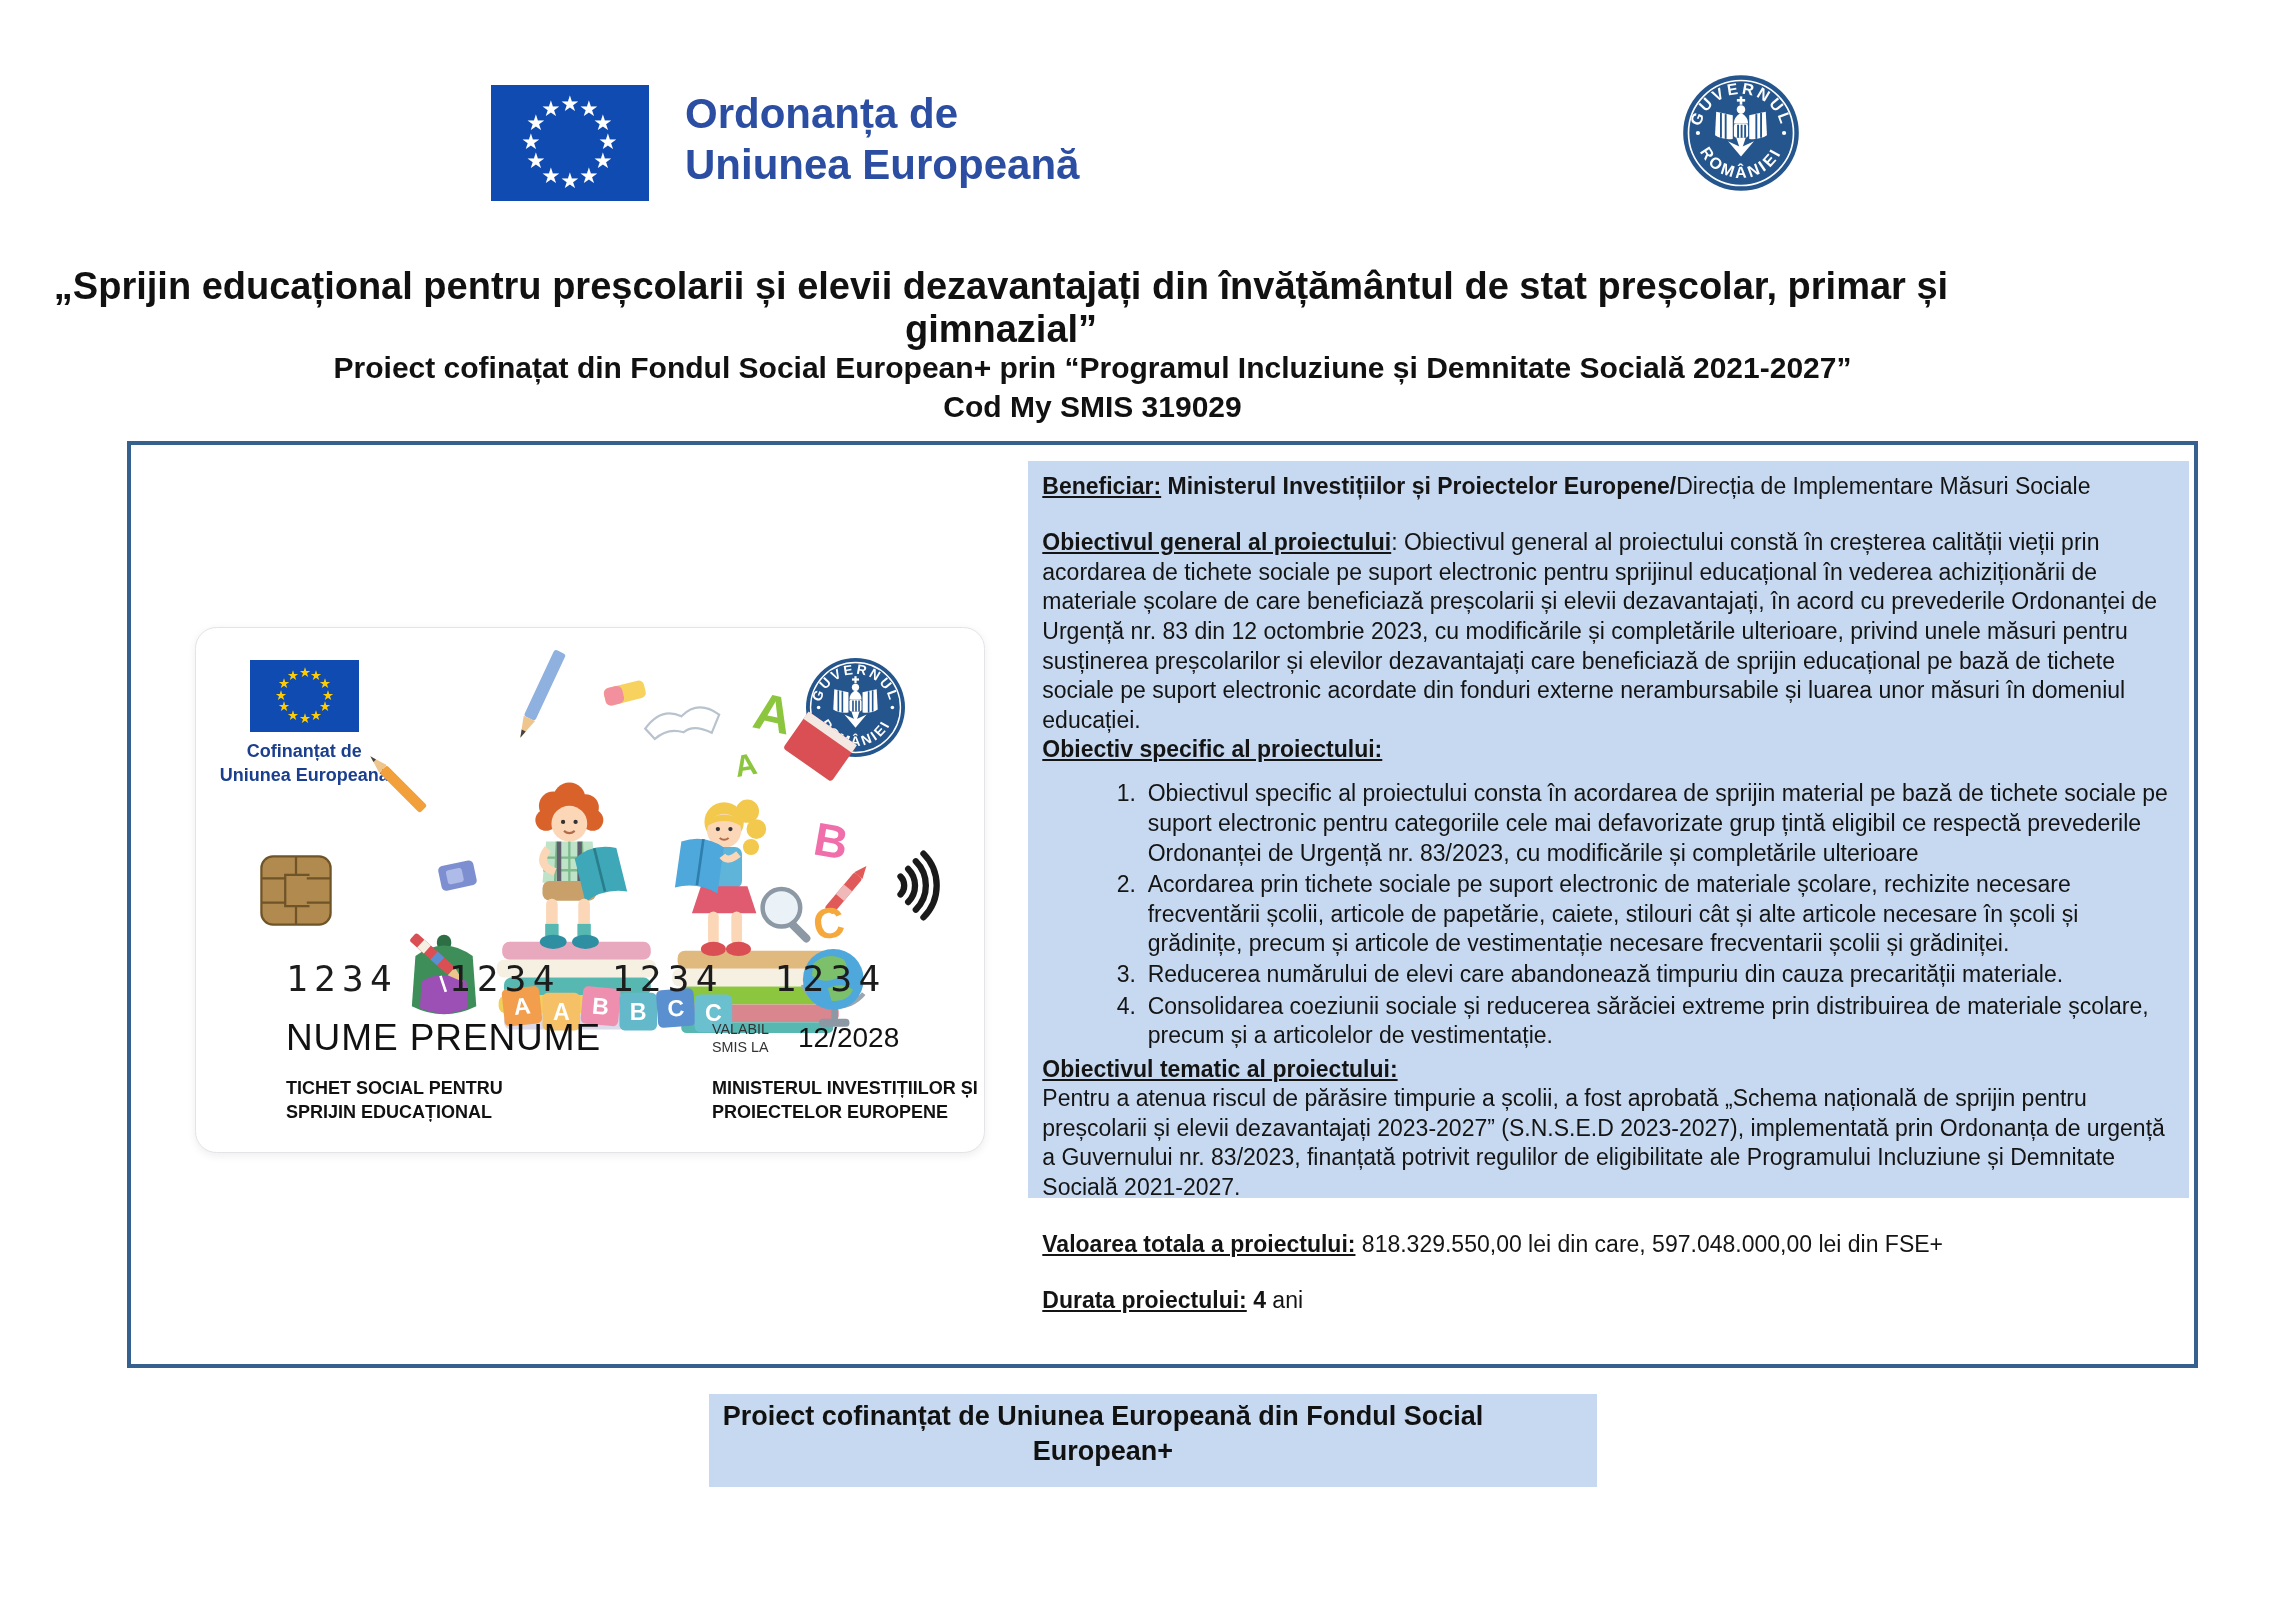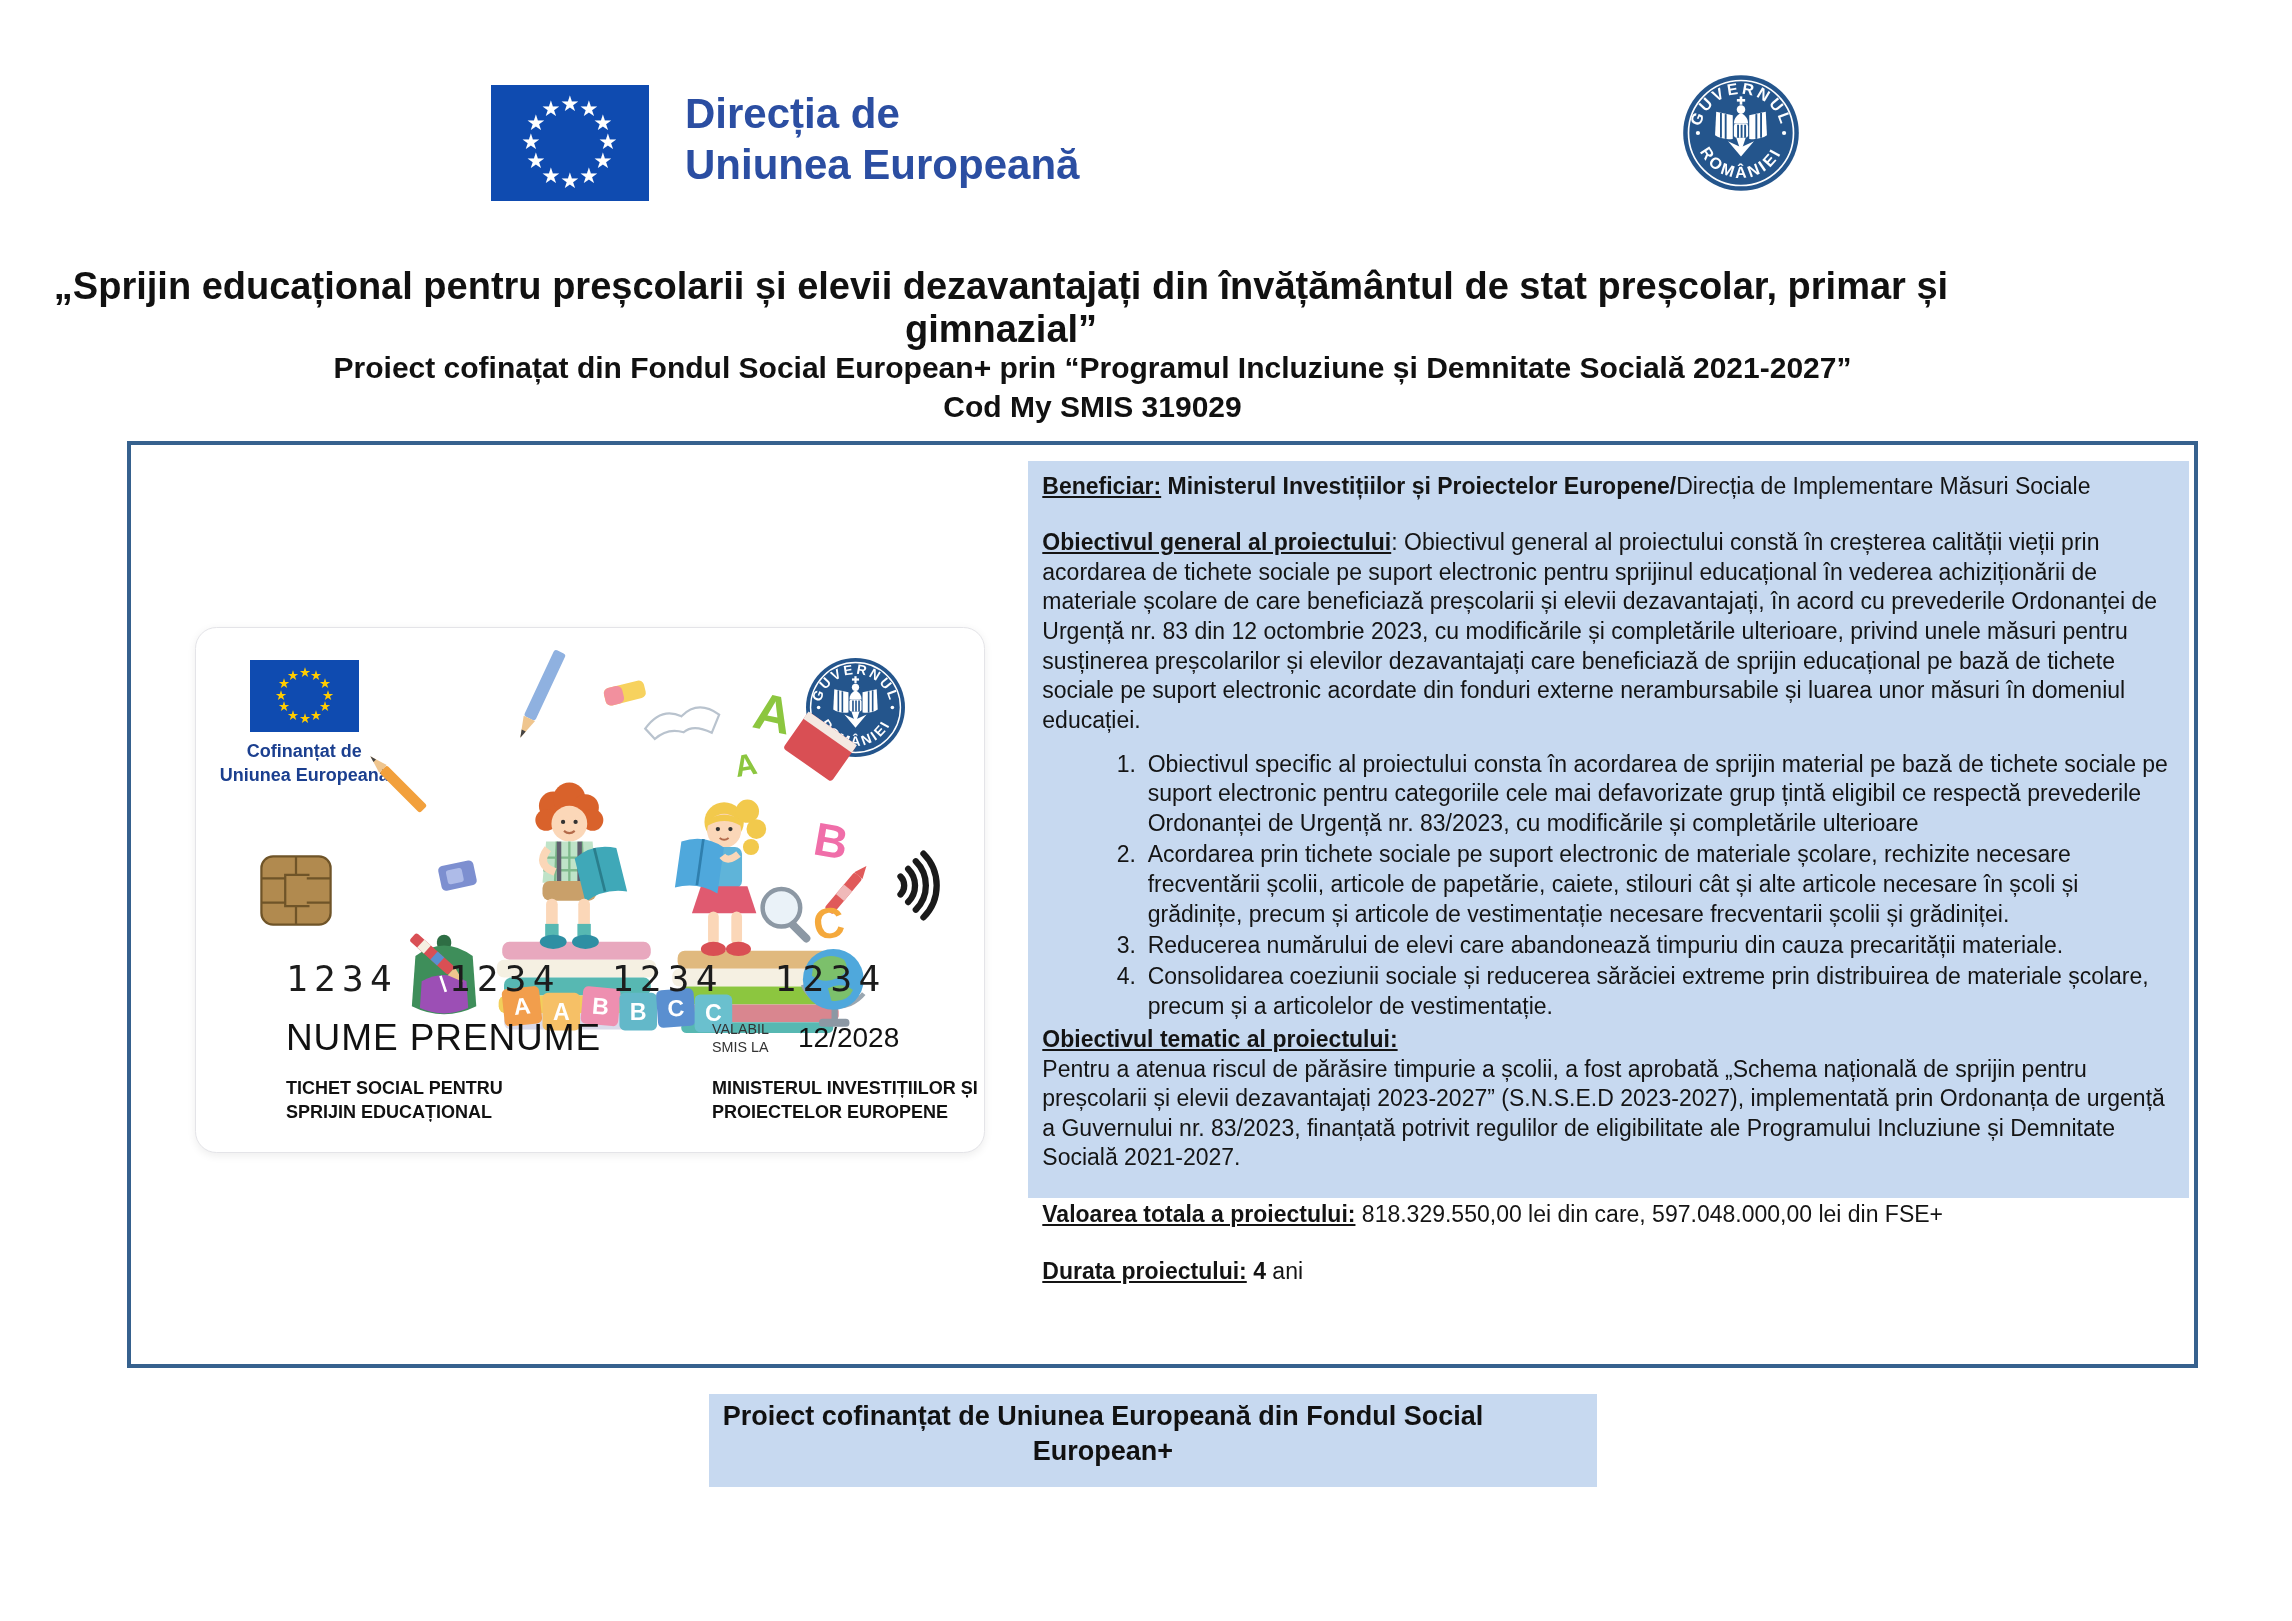--- a/index.html
+++ b/index.html
@@ -63,21 +63,21 @@
     <span class="star" style="left: 98px; top: 92px; font-size: 21.5px; color: rgb(255, 255, 255);">★</span>
     <span class="star" style="left: 79px; top: 97px; font-size: 21.5px; color: rgb(255, 255, 255);">★</span>
     <span class="star" style="left: 60px; top: 92px; font-size: 21.5px; color: rgb(255, 255, 255);">★</span>
     <span class="star" style="left: 45px; top: 77px; font-size: 21.5px; color: rgb(255, 255, 255);">★</span>
     <span class="star" style="left: 40px; top: 58px; font-size: 21.5px; color: rgb(255, 255, 255);">★</span>
     <span class="star" style="left: 45px; top: 39px; font-size: 21.5px; color: rgb(255, 255, 255);">★</span>
     <span class="star" style="left: 60px; top: 25px; font-size: 21.5px; color: rgb(255, 255, 255);">★</span>
   </div>
 
 <div class="abs eu-header-text">
-  <div>Direcția de</div>
+  <div>Ordonanța de</div>
   <div>Uniunea Europeană</div>
 </div>
 
 <svg class="abs gov-logo-header" viewBox="0 0 100 100">
   <circle cx="50" cy="50" r="49" fill="#24558C"></circle>
   <circle cx="50" cy="50" r="44.5" fill="none" stroke="#fff" stroke-width="1.4"></circle>
   <defs>
     <path id="gt-h" d="M 15 52 A 35 35 0 0 1 85 52"></path>
     <path id="gb-h" d="M 12 50 A 38 38 0 0 0 88 50"></path>
   </defs>
@@ -373,20 +373,21 @@
     <div>MINISTERUL INVESTIȚIILOR ȘI</div>
     <div>PROIECTELOR EUROPENE</div>
   </div>
 </div>
 
 <div class="abs panel">
   <p class="mb"><span class="lbl">Beneficiar:</span><span class="b"> Ministerul Investițiilor și Proiectelor Europene/</span><span>Direcția de Implementare Măsuri Sociale</span></p>
 
   <p><span class="lbl">Obiectivul general al proiectului</span><span>: Obiectivul general al proiectului constă în creșterea calității vieții prin acordarea de tichete sociale pe suport electronic pentru sprijinul educațional în vederea achiziționării de materiale școlare de care beneficiază preșcolarii și elevii dezavantajați, în acord cu prevederile Ordonanței de Urgență nr. 83 din 12 octombrie 2023, cu modificările și completările ulterioare, privind unele măsuri pentru susținerea preșcolarilor și elevilor dezavantajați care beneficiază de sprijin educațional pe bază de tichete sociale pe suport electronic acordate din fonduri externe nerambursabile și luarea unor măsuri în domeniul educației.</span></p>
 
+  <p><span class="lbl">Obiectiv specific al proiectului:</span></p>
 
   <ol>
     <li>Obiectivul specific al proiectului consta în acordarea de sprijin material pe bază de tichete sociale pe suport electronic pentru categoriile cele mai defavorizate grup țintă eligibil ce respectă prevederile Ordonanței de Urgență nr. 83/2023, cu modificările și completările ulterioare</li>
     <li>Acordarea prin tichete sociale pe suport electronic de materiale școlare, rechizite necesare frecventării școlii, articole de papetărie, caiete, stilouri  cât și alte articole necesare în școli și grădinițe, precum și articole de vestimentație necesare frecventarii școlii și grădiniței.</li>
     <li>Reducerea numărului de elevi care abandonează timpuriu din cauza precarității materiale.</li>
     <li>Consolidarea coeziunii sociale și reducerea sărăciei extreme prin distribuirea de materiale școlare, precum și a articolelor de vestimentație.</li>
   </ol>
 
   <p><span class="lbl">Obiectivul tematic al proiectului:</span></p>
   <p class="mb">Pentru a atenua riscul de părăsire timpurie a școlii, a fost aprobată „Schema națională de sprijin pentru preșcolarii și elevii dezavantajați 2023-2027” (S.N.S.E.D 2023-2027), implementată prin Ordonanța de urgență a Guvernului nr. 83/2023, finanțată potrivit regulilor de eligibilitate ale Programului Incluziune și Demnitate Socială 2021-2027.</p>

